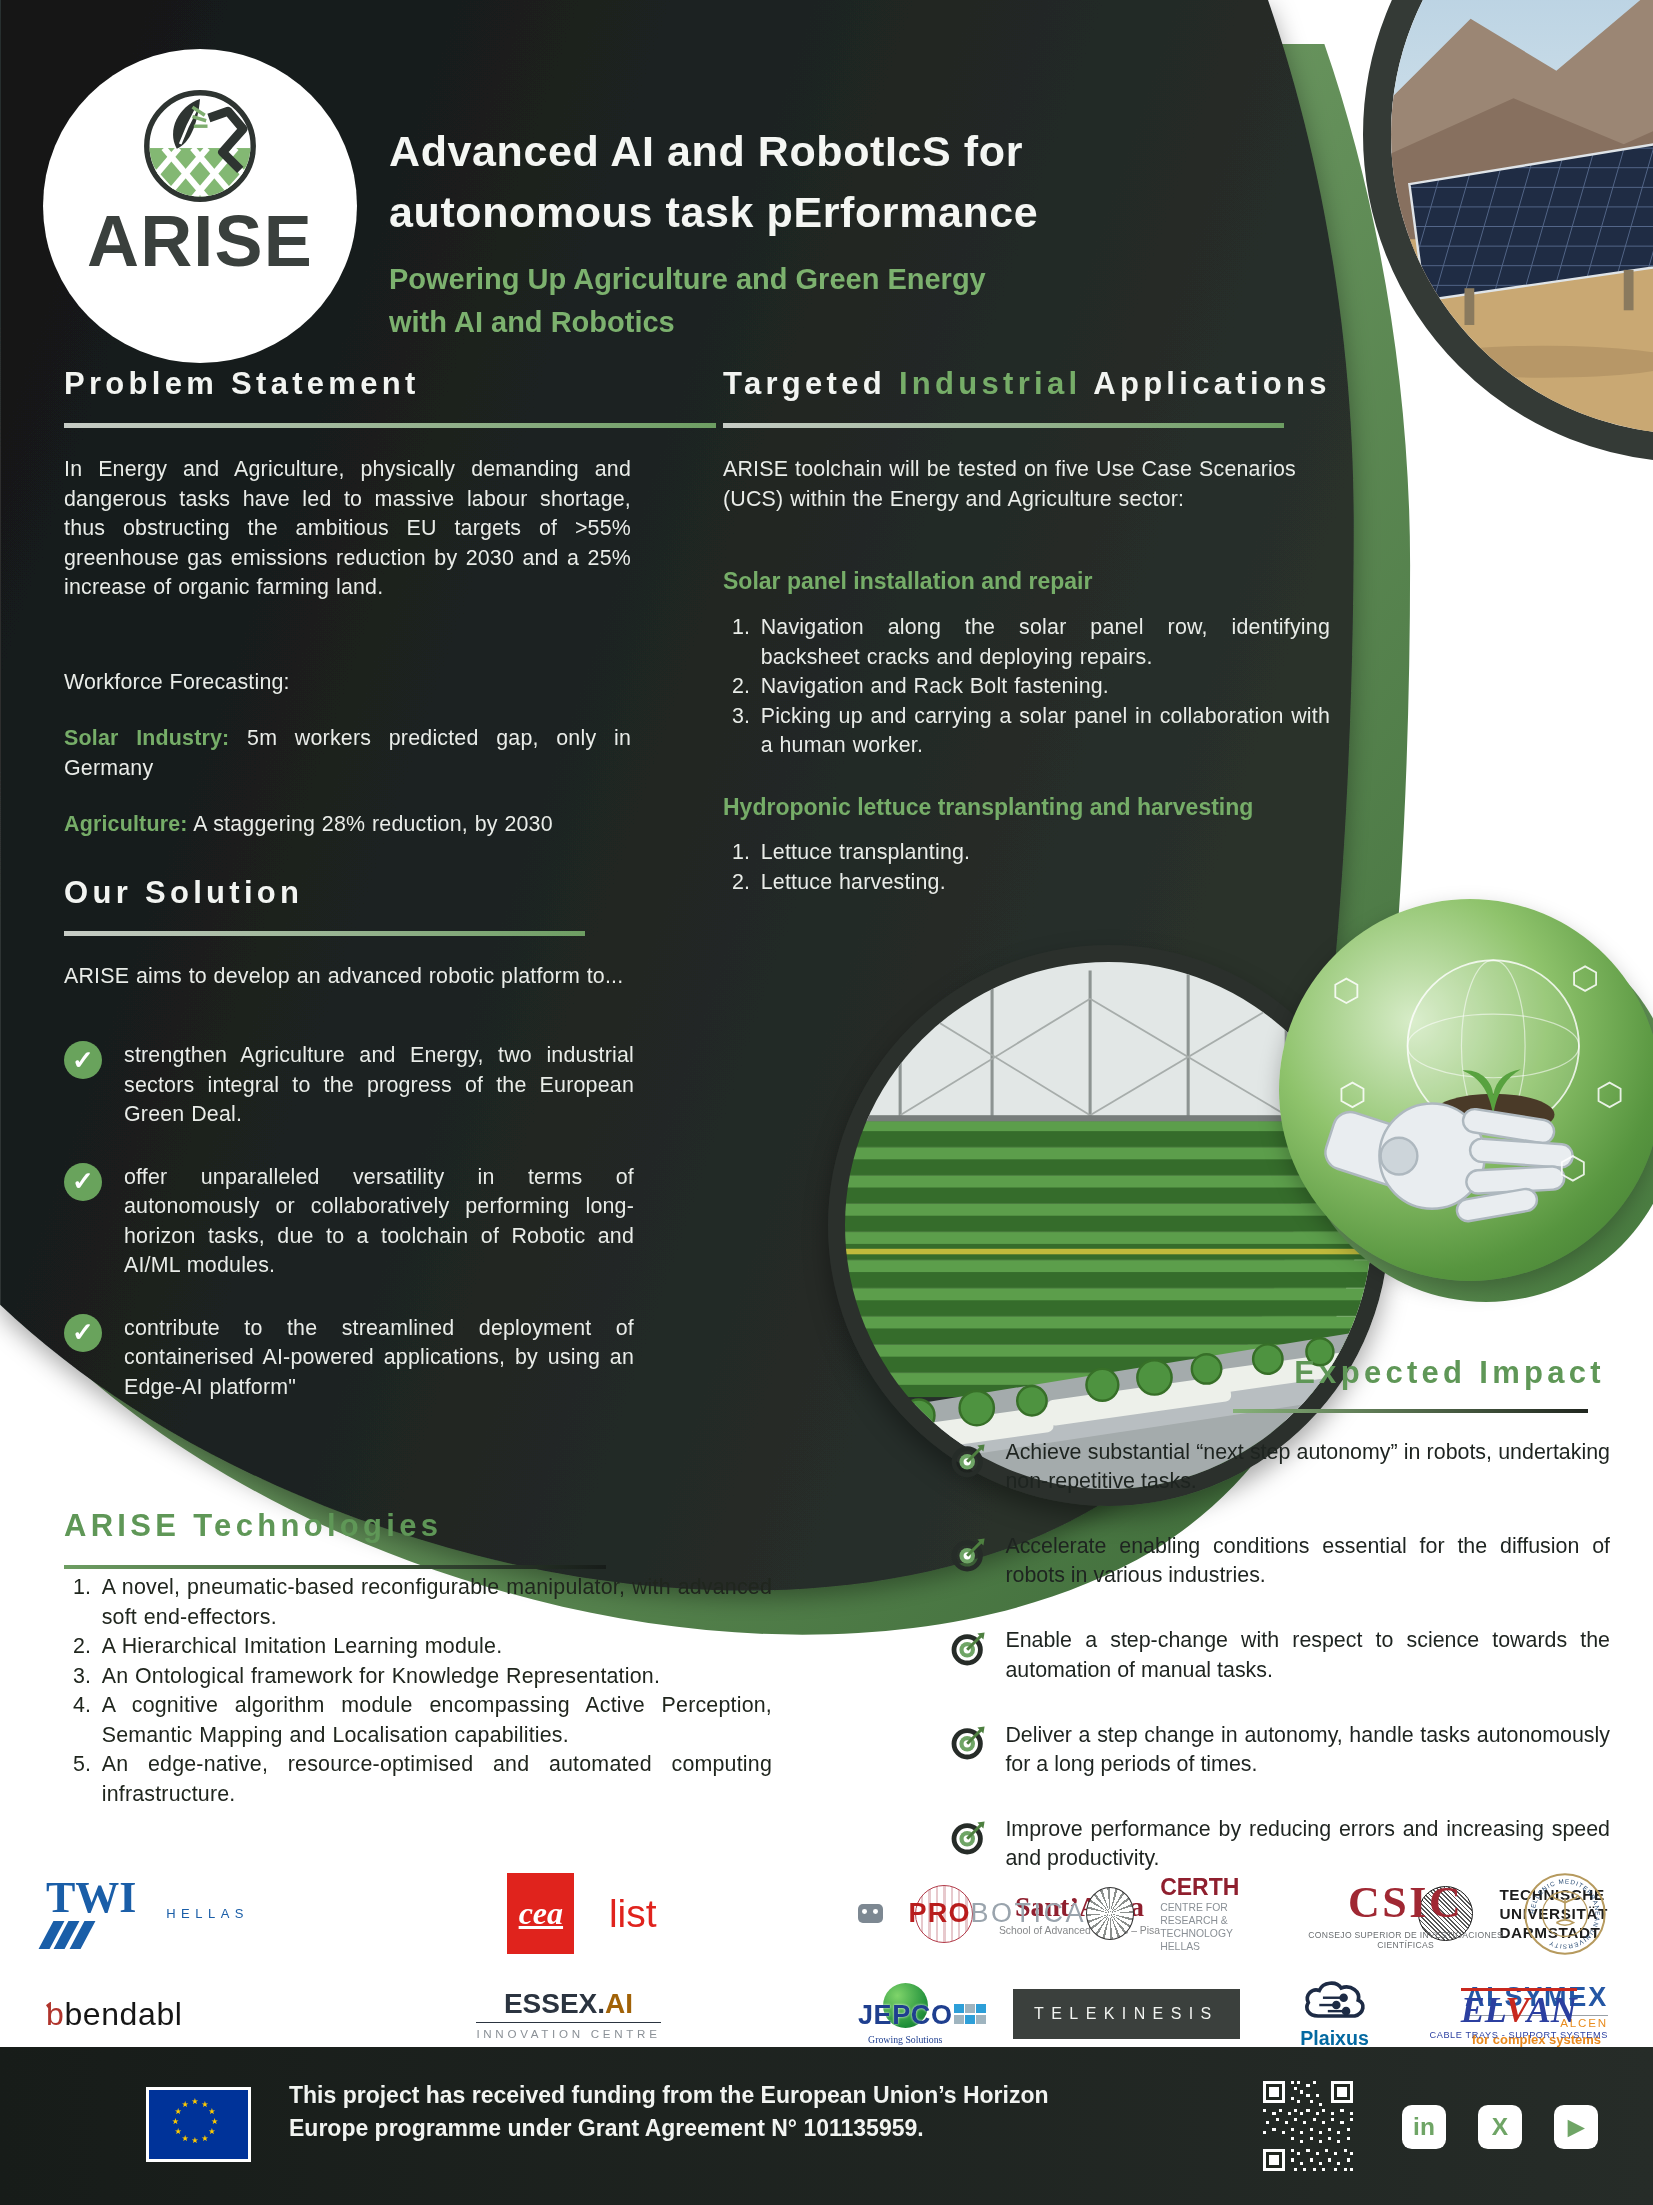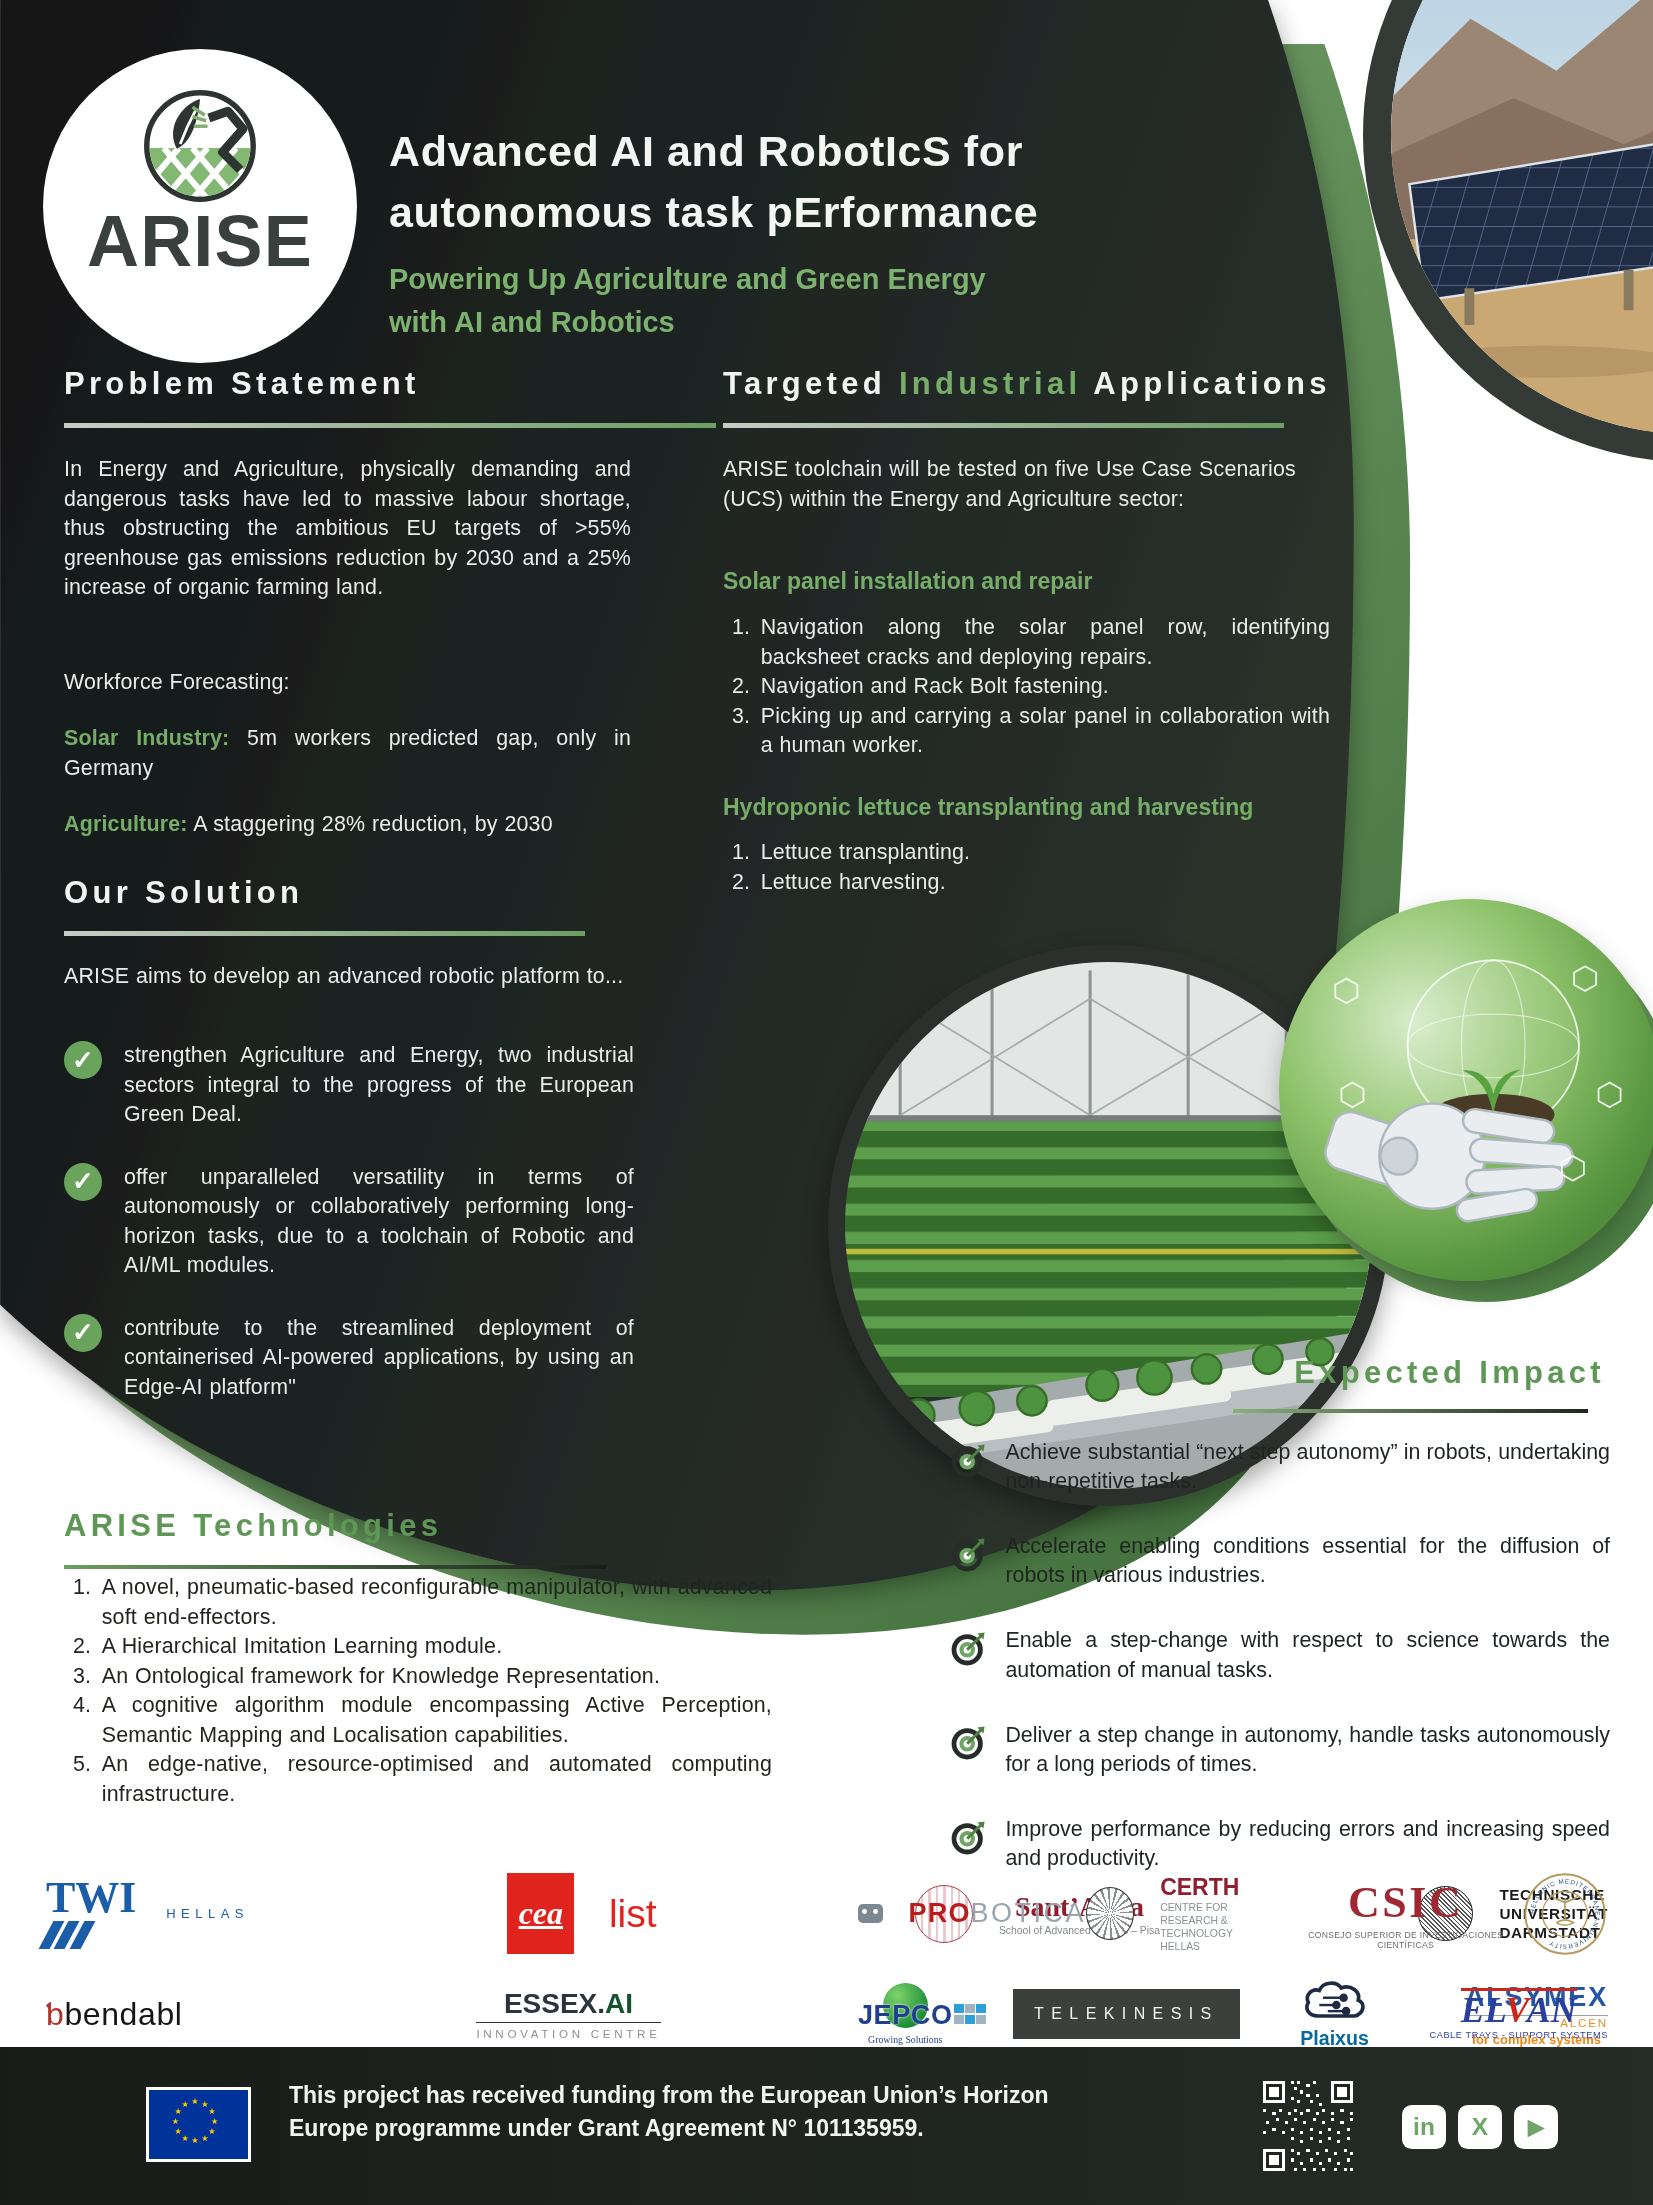--- a/index.html
+++ b/index.html
@@ -85,21 +85,21 @@
   .prob-light{font-size:27px;font-weight:300;color:#9aa4ad;letter-spacing:2.5px;}
   .certh-em{width:51px;height:51px;border-radius:50%;border:1.8px solid #333;
             background:repeating-conic-gradient(#fff 0 12deg,#8b8f8d 12deg 18deg);}
   .certh-name{font-size:23px;font-weight:800;color:#8f1f2e;text-align:left;}
   .certh-sub{font-size:10.4px;color:#8a9096;text-align:left;line-height:1.25;}
   .csic-name{font-size:44px;font-weight:800;color:#a02833;font-family:"Liberation Serif",serif;letter-spacing:2.5px;}
   .csic-sub{font-size:8.6px;color:#6a6e71;margin-top:1.2px;letter-spacing:0.3px;}
   .bnd-name{font-size:32px;color:#161616;letter-spacing:0.6px;}
   .bnd-name b{color:#b0342c;font-weight:400;}
   .esx-b{font-size:28px;font-weight:800;color:#2b3440;}
-  .esx-a{font-size:28px;font-weight:800;color:#14532d;}
+  .esx-a{font-size:28px;font-weight:800;color:#a16207;}
   .esx-sub{font-size:11.6px;color:#8a9096;letter-spacing:3.7px;border-top:1.8px solid #2b3440;padding-top:3.7px;margin-top:2.5px;}
   .ubi-grid{display:grid;grid-template-columns:repeat(3,9.2px);grid-auto-rows:9.2px;gap:1.8px;margin-right:6.1px;}
   .ubi-grid i{background:#2e9fd8;}
   .ubi-grid i:nth-child(2n){background:#9fb4bf;}
   .ubi-b{font-size:28px;font-weight:800;color:#2e9fd8;}
   .ubi-l{font-size:28px;font-weight:800;color:#8a9096;}
   .ubi-sub{font-size:10.4px;letter-spacing:3.1px;color:#5a6066;margin-top:1.2px;}
   .als-name{font-size:27px;font-weight:700;color:#2456a4;letter-spacing:1.8px;border-bottom:1.2px solid #9aa0a6;padding-bottom:2.5px;}
   .als-brand{font-size:11.6px;color:#e88c1f;letter-spacing:1.8px;align-self:flex-end;}
   .als-sub{font-size:13px;font-weight:700;color:#e8871a;margin-top:2.5px;}
@@ -114,21 +114,21 @@
   .elv-sub{font-size:9.2px;color:#2b3fa0;letter-spacing:0.6px;}
 
   
   .footer{position:absolute;left:0;top:2047px;width:1654px;height:158px;z-index:3;
           background:linear-gradient(90deg,#171c19,#262c28);}
   .eu-flag{position:absolute;left:146px;top:40px;width:99px;height:69px;background:#003399;
            border:3.7px solid #fff;}
   .funding{position:absolute;left:289px;top:32px;width:919px;color:#f2f4f1;font-size:23px;
            font-weight:700;line-height:1.42;}
   .qr{position:absolute;left:1257px;top:28px;width:102px;height:102px;}
-  .socials{position:absolute;left:1402px;top:58px;display:flex;gap:12px;}
+  .socials{position:absolute;left:1402px;top:58px;display:flex;gap:32px;}
   .sbtn{width:44px;height:44px;border-radius:9.8px;background:#fff;display:flex;align-items:center;
         justify-content:center;color:#6fa566;font-weight:800;font-size:24.5px;cursor:pointer;}
 </style>
 </head>
 <body>
 
 <div class="poster">
 
   <svg id="bg" width="1654" height="2205" viewBox="0 0 2700 3600">
     <defs>

